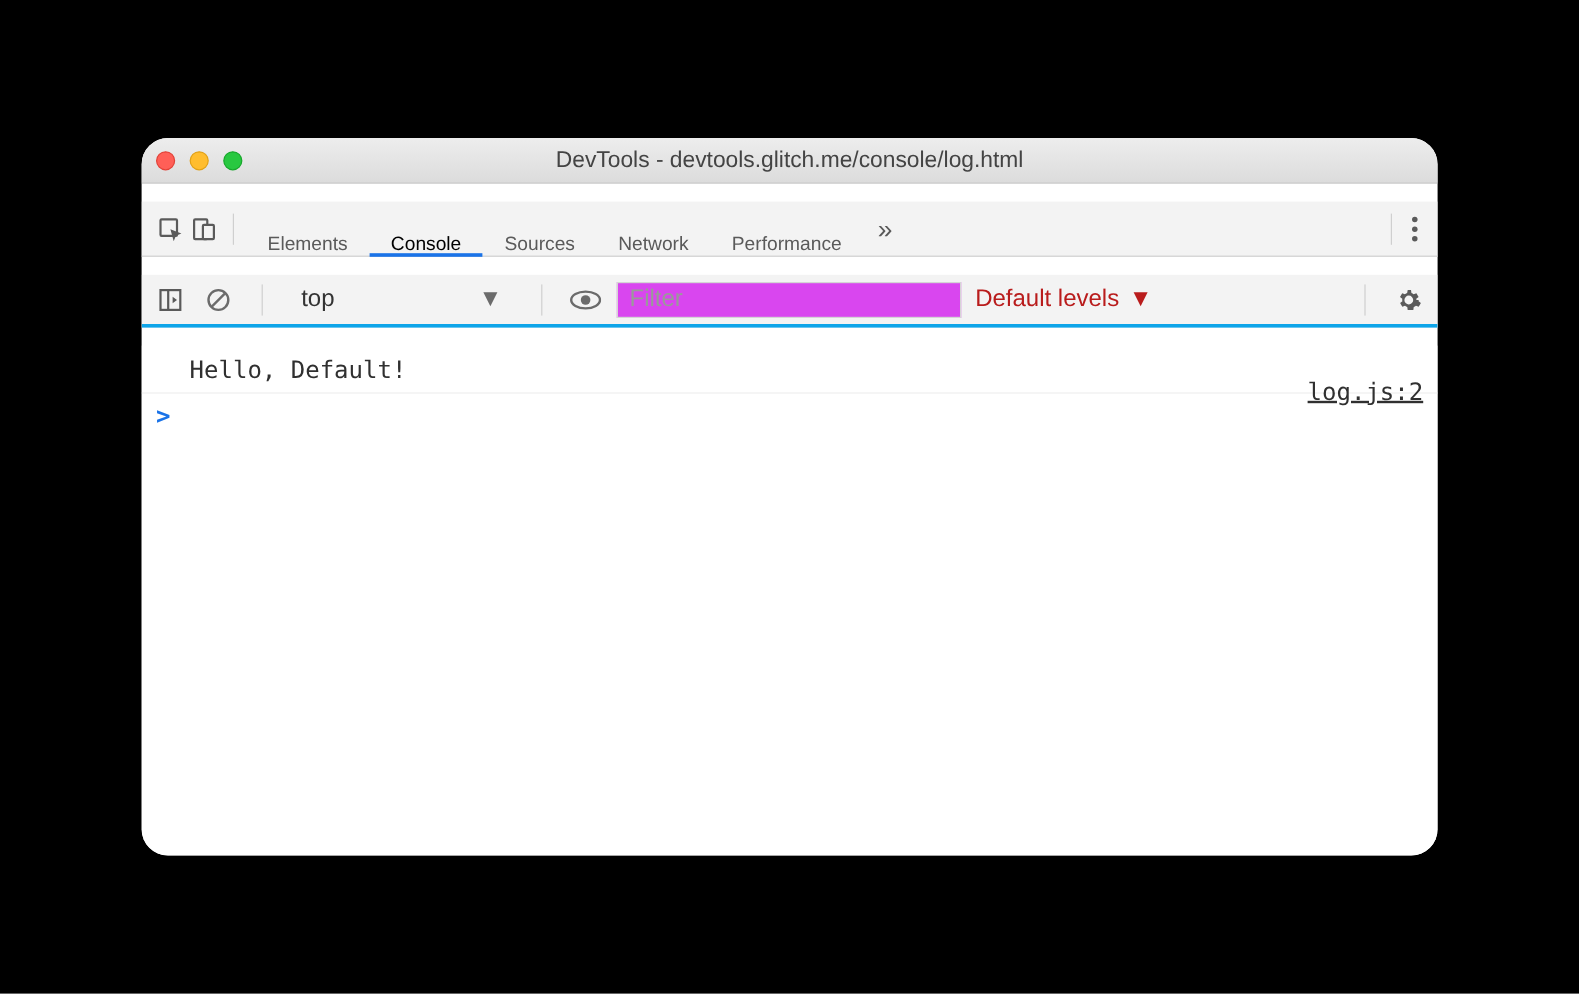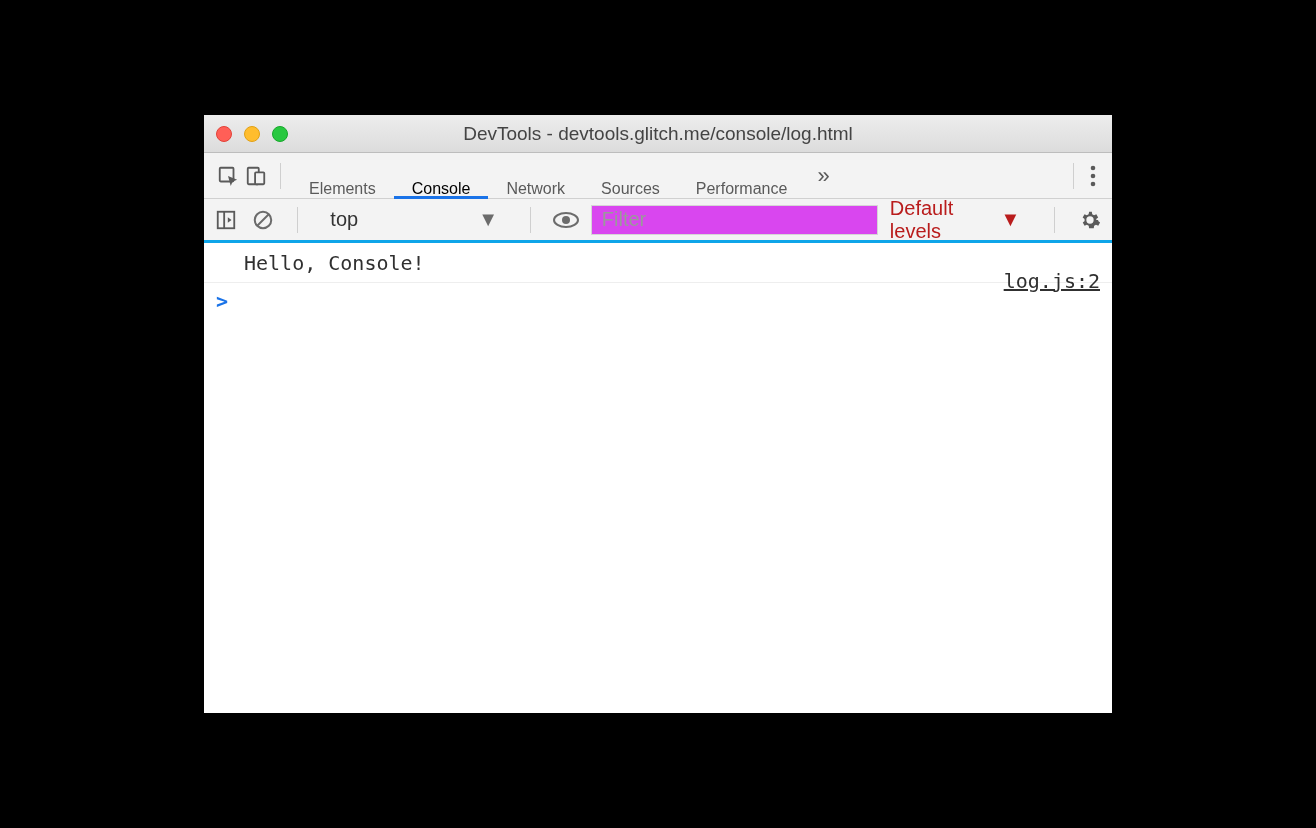--- a/index.html
+++ b/index.html
@@ -4,26 +4,26 @@
   <style>
     * { margin:0; padding:0; box-sizing:border-box; }
     body {
       width:1316px; height:828px;
       background:#000;
       display:flex; align-items:center; justify-content:center;
       font-family:-apple-system, "Helvetica Neue", Arial, sans-serif;
       font-size:20px; color:#5a5a5a;
     }
     .window {
-      width:908px; height:598px;
+      width:1080px; height:598px;
       background:#fff;
-      border-radius:0;
+      border-radius:22px;
       box-shadow:0 20px 60px rgba(0,0,0,.4);
       overflow:hidden;
-      display:flex; flex-direction:column;
+      display:flex; flex-direction:column;gap:15px;
     }
     
     .titlebar {
       height:38px;
       background:linear-gradient(#ededed,#dcdcdc);
       border-bottom:1px solid #bdbdbd;
       display:flex; align-items:center;
       padding:0 12px;
       position:relative;
     }
@@ -160,24 +160,24 @@
     </div>
     <div class="tab-divider"></div>
     <div class="tabs">
       <div class="tab">
           <span>Elements</span>
         </div>
       <div class="tab active">
           <span>Console</span>
         </div>
       <div class="tab">
+          <span>Sources</span>
+        </div>
+      <div class="tab">
           <span>Network</span>
-        </div>
-      <div class="tab">
-          <span>Sources</span>
         </div>
       <div class="tab">
           <span>Performance</span>
         </div>
     </div>
     <div class="more">»</div>
     <div class="spacer"></div>
     <div class="tab-divider"></div>
     <div class="kebab">
       <svg width="6" height="22" viewBox="0 0 6 22" fill="#5a5a5a">
@@ -223,20 +223,20 @@
     <div class="tab-divider"></div>
     <div class="icon-btn">
       <svg width="22" height="22" viewBox="0 0 24 24" fill="#5a5a5a">
         <path d="M12 8a4 4 0 1 0 0 8 4 4 0 0 0 0-8zm9 4a7 7 0 0 1-.1 1.2l2.1 1.6-2 3.4-2.5-1a7.3 7.3 0 0 1-2 1.2l-.4 2.6H11l-.4-2.6a7.3 7.3 0 0 1-2-1.2l-2.5 1-2-3.4 2.1-1.6A7 7 0 0 1 6 12a7 7 0 0 1 .1-1.2L4 9.2l2-3.4 2.5 1c.6-.5 1.3-.9 2-1.2L11 3h3l.4 2.6c.7.3 1.4.7 2 1.2l2.5-1 2 3.4-2.1 1.6c.1.4.1.8.1 1.2z"></path>
       </svg>
     </div>
   </div>
 
   <div class="console">
     <div class="logrow">
-      <span class="logmsg">Hello, Console!</span>
+      <span class="logmsg">Hello, Default!</span>
       <span class="loglink">log.js:2</span>
     </div>
     <div class="prompt">
       <span>&gt;</span>
     </div>
   </div>
 </div>
 
 </body></html>

